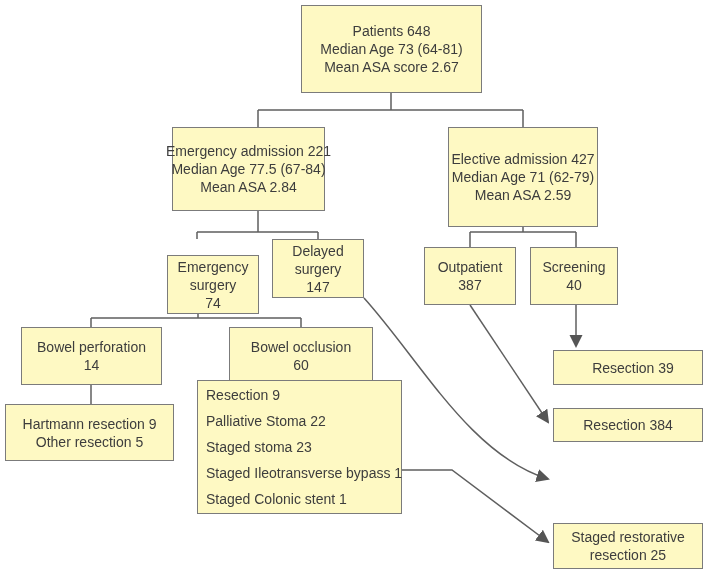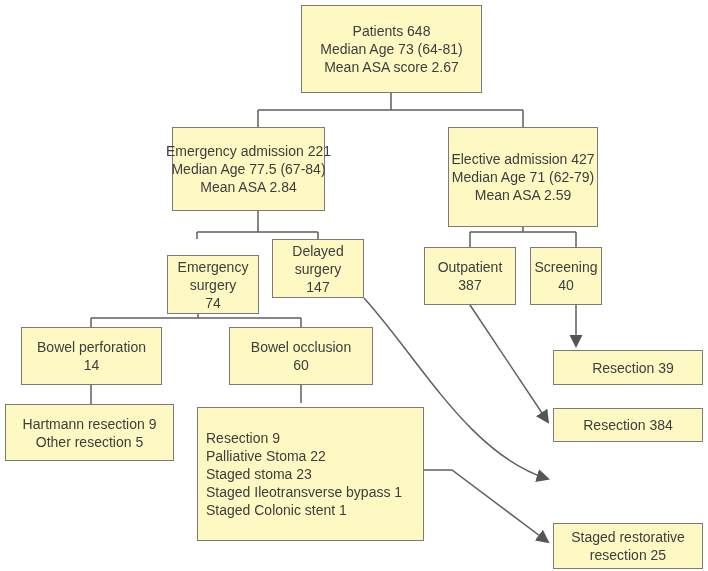--- a/index.html
+++ b/index.html
@@ -94,41 +94,41 @@
     <div class="ln">Delayed</div>
     <div class="ln">surgery</div>
     <div class="ln">147</div>
   </div>
 
   <div class="node" style="left:424px; top:247px; width:92px; height:58px;">
     <div class="ln">Outpatient</div>
     <div class="ln">387</div>
   </div>
 
-  <div class="node" style="left:530px; top:247px; width:72px; height:58px;">
+  <div class="node" style="left:530px; top:247px; width:88px; height:58px;">
     <div class="ln">Screening</div>
     <div class="ln">40</div>
   </div>
 
   <div class="node" style="left:21px; top:327px; width:141px; height:58px;">
     <div class="ln">Bowel perforation</div>
     <div class="ln">14</div>
   </div>
 
   <div class="node" style="left:229px; top:327px; width:144px; height:58px;">
     <div class="ln">Bowel occlusion</div>
     <div class="ln">60</div>
   </div>
 
   <div class="node" style="left:5px; top:404px; width:169px; height:57px;">
     <div class="ln">Hartmann resection 9</div>
     <div class="ln">Other resection 5</div>
   </div>
 
-  <div class="node align-left" style="left:197px; top:407px; width:227px; height:134px;">
+  <div class="node align-left" style="left:197px; top:380px; width:205px; height:134px;gap:8px;">
     <div class="ln">Resection 9</div>
     <div class="ln">Palliative Stoma 22</div>
     <div class="ln">Staged stoma 23</div>
     <div class="ln">Staged Ileotransverse bypass 1</div>
     <div class="ln">Staged Colonic stent 1</div>
   </div>
 
   <div class="node" style="left:553px; top:350px; width:150px; height:35px;padding-left:10px;">
     <div class="ln">Resection 39</div>
   </div>

